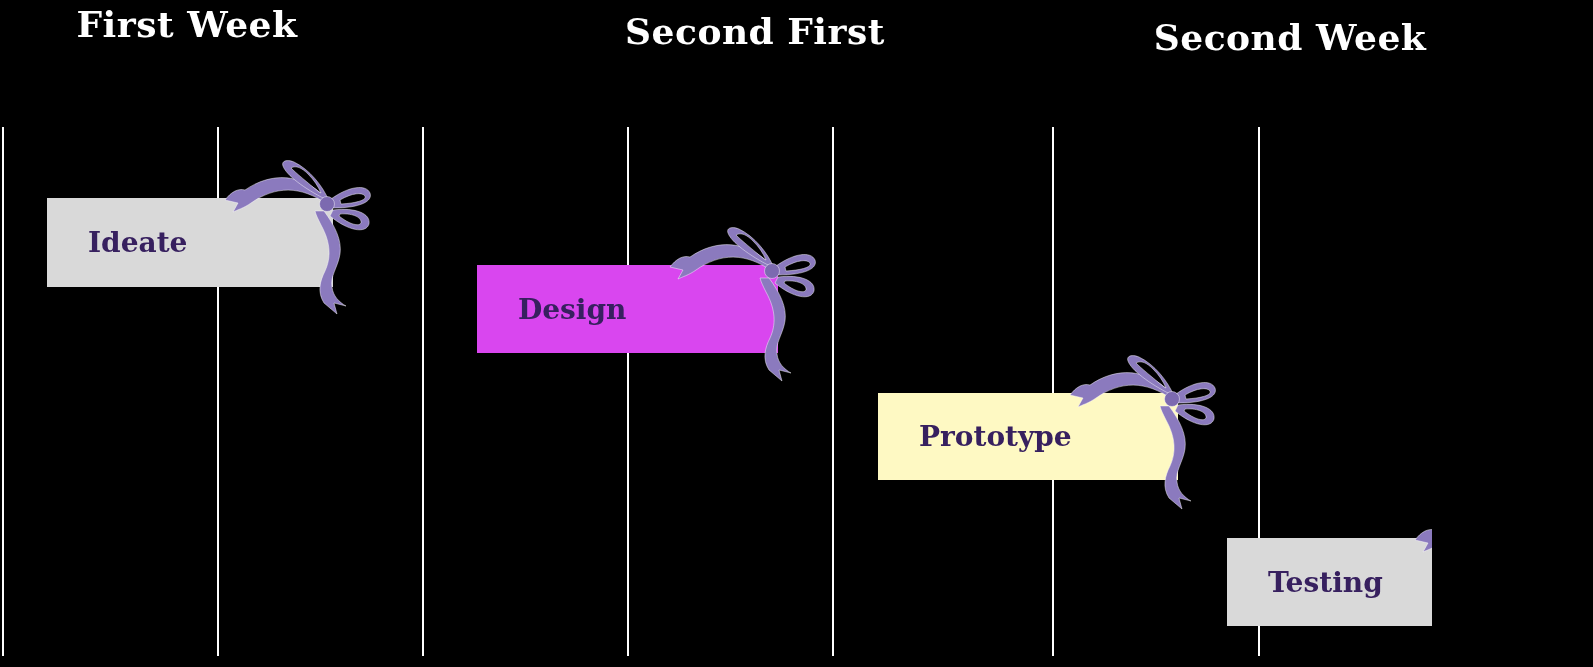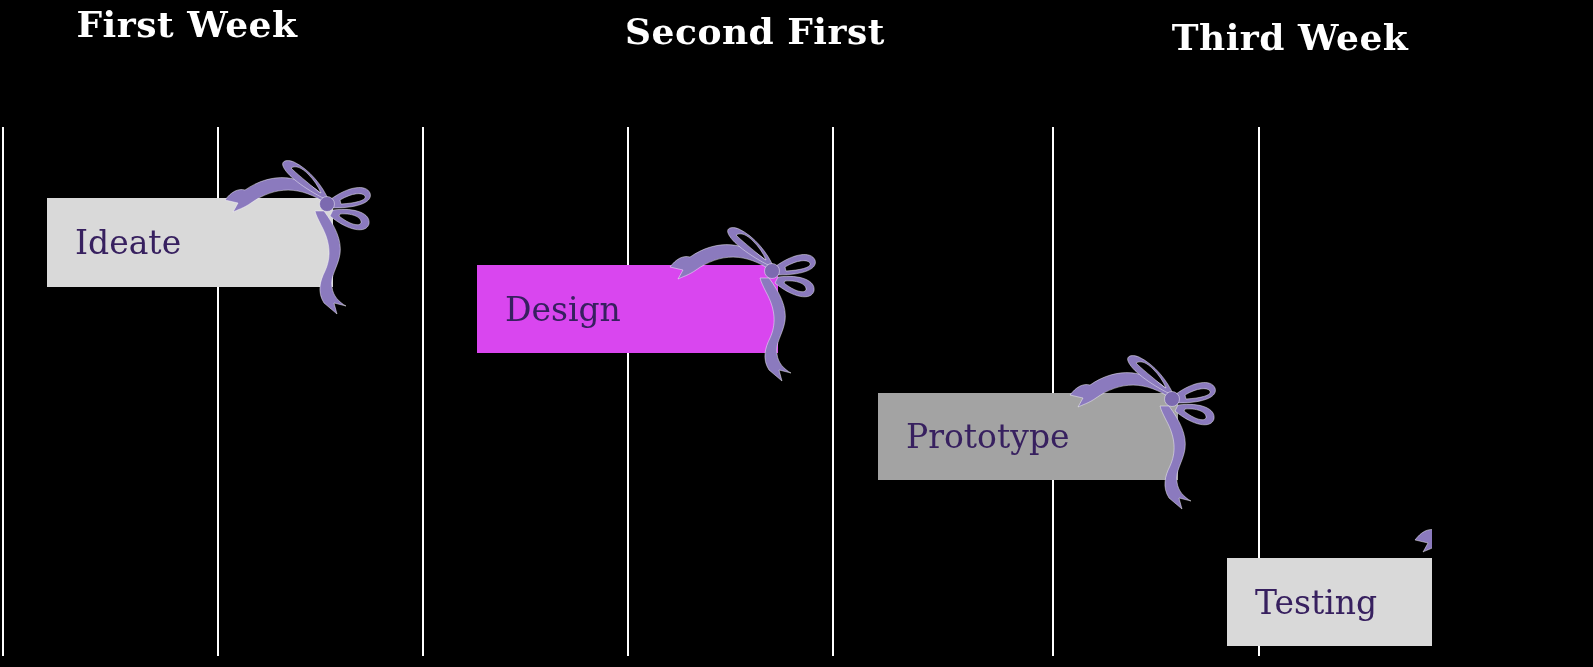--- a/index.html
+++ b/index.html
@@ -25,23 +25,23 @@
     width:2px;
     background:#fff;
   }
   .task-bar{
     position:absolute;
     display:flex;
     align-items:center;
     background:#d9d9d9;
   }
   .task-label{
-    font-weight:normal;
-    font-size:33px;
-    padding-left:28px;
+    font-weight:bold;
+    font-size:28px;
+    padding-left:41px;
     white-space:nowrap;
   }
   .bow{
     position:absolute;
     width:152px;
     height:158px;
     pointer-events:none;
   }
 </style>
 </head>
@@ -54,21 +54,21 @@
       <div class="gridline" style="left: 422px; top: 127px; height: 529px; width: 2px; background: rgb(255, 255, 255);"></div>
       <div class="gridline" style="left: 627px; top: 127px; height: 529px; width: 2px; background: rgb(255, 255, 255);"></div>
       <div class="gridline" style="left: 832px; top: 127px; height: 529px; width: 2px; background: rgb(255, 255, 255);"></div>
       <div class="gridline" style="left: 1052px; top: 127px; height: 529px; width: 2px; background: rgb(255, 255, 255);"></div>
       <div class="gridline" style="left: 1258px; top: 127px; height: 529px; width: 2px; background: rgb(255, 255, 255);"></div>
       <div class="gridline" style="left: 1470px; top: 127px; height: 529px; width: 2px; background: rgb(255, 255, 255);"></div>
     </div>
   <div>
       <div class="week-header" style="left: 187px; top: 3px; color: rgb(255, 255, 255);">First Week</div>
       <div class="week-header" style="left: 755px; top: 10px; color: rgb(255, 255, 255);">Second First</div>
-      <div class="week-header" style="left: 1290px; top: 16px; color: rgb(255, 255, 255);">Third Week</div>
+      <div class="week-header" style="left: 1290px; top: 16px; color: rgb(255, 255, 255);">Second Week</div>
     </div>
   <div>
       <div class="task-bar" style="left: 47px; top: 198px; width: 286px; height: 89px; background: rgb(217, 217, 217);">
         <span class="task-label" style="color: rgb(55, 32, 95);">Ideate</span>
       </div>
       <svg class="bow" viewBox="0 0 152 158" width="152" height="158" style="left: 223px; top: 159px;">
     <g fill-rule="evenodd" stroke="#ffffff" stroke-opacity="0.45" stroke-width="1" stroke-linejoin="round">
       <path d="M2,41 C8,33 15,29 22,31 C48,13 78,14 102,38 L105,46 C78,26 52,27 28,44 C21,49 14,51 10,53 L15,44 Z" fill="#8b7abe"></path>
       <path d="M101,52 C112,67 119,81 117,95 C115,108 107,117 109,128 C110,137 116,143 123,147 L111,144 L114,155 L101,144 C94,133 97,122 102,112 C108,99 108,84 98,66 C95,60 93,56 92,52 Z" fill="#8b7abe"></path>
       <path d="M102,40 C82,30 63,16 60,7 C58,2 64,0 71,3 C86,10 100,27 106,42 Z M96,33 C84,23 73,14 68,9 C73,6 79,9 85,15 C91,21 95,27 98,34 Z" fill="#8b7abe"></path>
@@ -83,34 +83,34 @@
       <svg class="bow" viewBox="0 0 152 158" width="152" height="158" style="left: 668px; top: 226px;">
     <g fill-rule="evenodd" stroke="#ffffff" stroke-opacity="0.45" stroke-width="1" stroke-linejoin="round">
       <path d="M2,41 C8,33 15,29 22,31 C48,13 78,14 102,38 L105,46 C78,26 52,27 28,44 C21,49 14,51 10,53 L15,44 Z" fill="#8b7abe"></path>
       <path d="M101,52 C112,67 119,81 117,95 C115,108 107,117 109,128 C110,137 116,143 123,147 L111,144 L114,155 L101,144 C94,133 97,122 102,112 C108,99 108,84 98,66 C95,60 93,56 92,52 Z" fill="#8b7abe"></path>
       <path d="M102,40 C82,30 63,16 60,7 C58,2 64,0 71,3 C86,10 100,27 106,42 Z M96,33 C84,23 73,14 68,9 C73,6 79,9 85,15 C91,21 95,27 98,34 Z" fill="#8b7abe"></path>
       <path d="M108,40 C126,27 143,25 147,34 C150,42 138,49 110,49 Z M117,41 C129,34 139,33 142,37 C144,41 134,44 118,45 Z" fill="#8b7abe"></path>
       <path d="M110,51 C133,48 148,55 146,65 C143,75 125,72 107,57 Z M117,55 C131,54 139,59 138,64 C136,68 126,65 116,57 Z" fill="#8b7abe"></path>
       <circle cx="104" cy="45" r="7.5" fill="#7c6ab0"></circle>
     </g>
   </svg>
-      <div class="task-bar" style="left: 878px; top: 393px; width: 300px; height: 87px; background: #a3a3a3;">
+      <div class="task-bar" style="left: 878px; top: 393px; width: 300px; height: 87px; background: #fef9c3;">
         <span class="task-label" style="color: rgb(55, 32, 95);">Prototype</span>
       </div>
       <svg class="bow" viewBox="0 0 152 158" width="152" height="158" style="left: 1068px; top: 354px;">
     <g fill-rule="evenodd" stroke="#ffffff" stroke-opacity="0.45" stroke-width="1" stroke-linejoin="round">
       <path d="M2,41 C8,33 15,29 22,31 C48,13 78,14 102,38 L105,46 C78,26 52,27 28,44 C21,49 14,51 10,53 L15,44 Z" fill="#8b7abe"></path>
       <path d="M101,52 C112,67 119,81 117,95 C115,108 107,117 109,128 C110,137 116,143 123,147 L111,144 L114,155 L101,144 C94,133 97,122 102,112 C108,99 108,84 98,66 C95,60 93,56 92,52 Z" fill="#8b7abe"></path>
       <path d="M102,40 C82,30 63,16 60,7 C58,2 64,0 71,3 C86,10 100,27 106,42 Z M96,33 C84,23 73,14 68,9 C73,6 79,9 85,15 C91,21 95,27 98,34 Z" fill="#8b7abe"></path>
       <path d="M108,40 C126,27 143,25 147,34 C150,42 138,49 110,49 Z M117,41 C129,34 139,33 142,37 C144,41 134,44 118,45 Z" fill="#8b7abe"></path>
       <path d="M110,51 C133,48 148,55 146,65 C143,75 125,72 107,57 Z M117,55 C131,54 139,59 138,64 C136,68 126,65 116,57 Z" fill="#8b7abe"></path>
       <circle cx="104" cy="45" r="7.5" fill="#7c6ab0"></circle>
     </g>
   </svg>
-      <div class="task-bar" style="left: 1227px; top: 538px; width: 296px; height: 88px; background: rgb(217, 217, 217); margin-top: 20px;">
+      <div class="task-bar" style="left: 1227px; top: 538px; width: 296px; height: 88px; background: rgb(217, 217, 217);">
         <span class="task-label" style="color: rgb(55, 32, 95);">Testing</span>
       </div>
       <svg class="bow" viewBox="0 0 152 158" width="152" height="158" style="left: 1413px; top: 499px;">
     <g fill-rule="evenodd" stroke="#ffffff" stroke-opacity="0.45" stroke-width="1" stroke-linejoin="round">
       <path d="M2,41 C8,33 15,29 22,31 C48,13 78,14 102,38 L105,46 C78,26 52,27 28,44 C21,49 14,51 10,53 L15,44 Z" fill="#8b7abe"></path>
       <path d="M101,52 C112,67 119,81 117,95 C115,108 107,117 109,128 C110,137 116,143 123,147 L111,144 L114,155 L101,144 C94,133 97,122 102,112 C108,99 108,84 98,66 C95,60 93,56 92,52 Z" fill="#8b7abe"></path>
       <path d="M102,40 C82,30 63,16 60,7 C58,2 64,0 71,3 C86,10 100,27 106,42 Z M96,33 C84,23 73,14 68,9 C73,6 79,9 85,15 C91,21 95,27 98,34 Z" fill="#8b7abe"></path>
       <path d="M108,40 C126,27 143,25 147,34 C150,42 138,49 110,49 Z M117,41 C129,34 139,33 142,37 C144,41 134,44 118,45 Z" fill="#8b7abe"></path>
       <path d="M110,51 C133,48 148,55 146,65 C143,75 125,72 107,57 Z M117,55 C131,54 139,59 138,64 C136,68 126,65 116,57 Z" fill="#8b7abe"></path>
       <circle cx="104" cy="45" r="7.5" fill="#7c6ab0"></circle>

